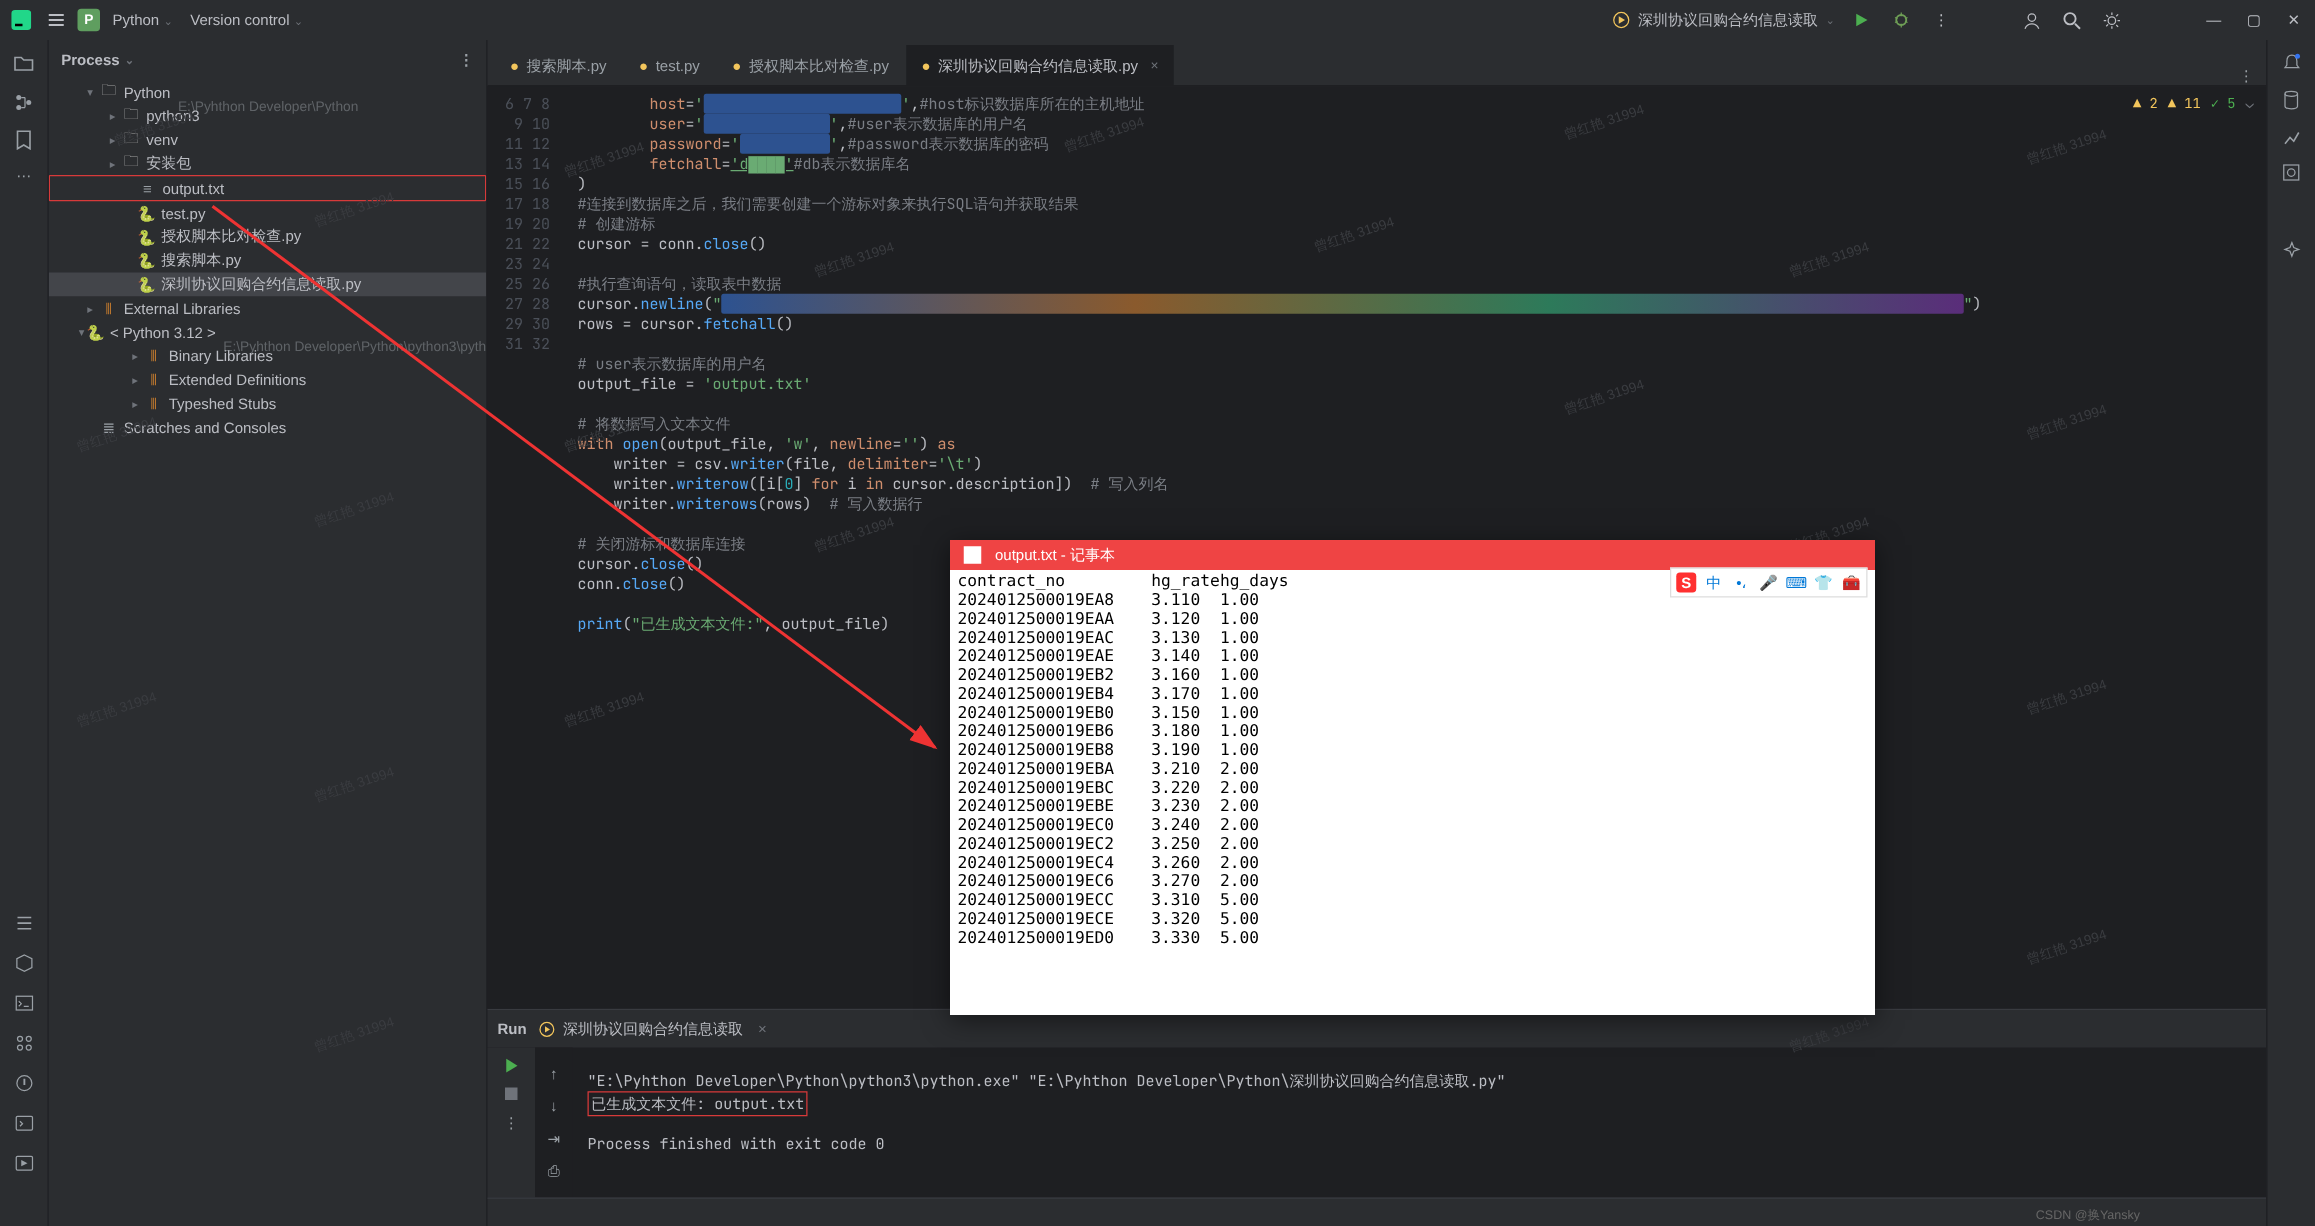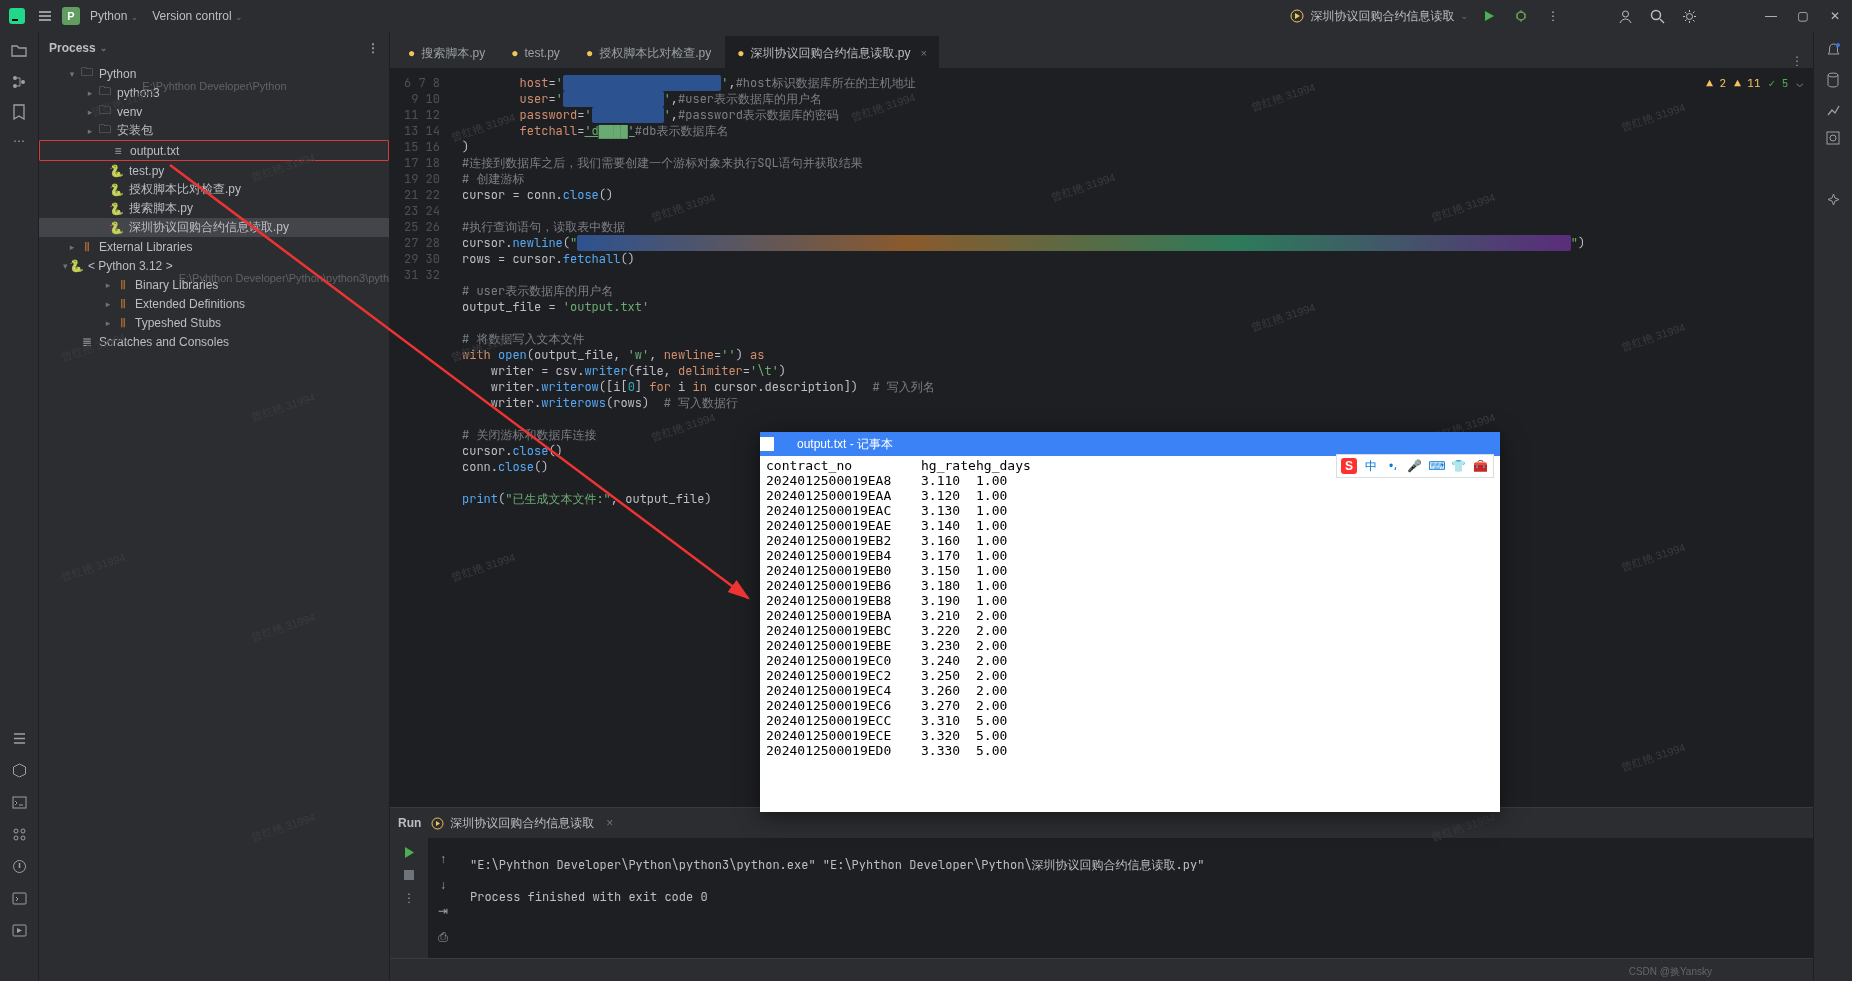--- a/index.html
+++ b/index.html
@@ -59,21 +59,21 @@
   .run-controls{width:38px;background:#2b2d30;display:flex;flex-direction:column;align-items:center;padding-top:8px;gap:10px;}
   .run-body{flex:1;display:flex;flex-direction:column;}
   .run-tabs{height:30px;background:#2b2d30;display:flex;align-items:center;padding-left:8px;gap:10px;}
   .run-tabs .rtab{display:flex;align-items:center;gap:6px;}
   .console{flex:1;font-family:"JetBrains Mono","Consolas",monospace;font-size:12px;padding:18px 12px 8px 12px;color:#bcbec4;line-height:18px;}
   .console .rb{border:1px solid #d73a3a;padding:1px 2px;}
   
   .wm{position:absolute;color:#3a3c40;font-size:11px;transform:rotate(-18deg);pointer-events:none;}
   
   .notepad{position:absolute;left:760px;top:432px;width:740px;height:380px;background:#fff;color:#000;font-family:"Microsoft YaHei",Arial,sans-serif;font-size:12px;box-shadow:0 4px 20px rgba(0,0,0,.5);display:flex;flex-direction:column;}
-  .np-title{height:24px;background:#3b82f6;color:#fff;display:flex;align-items:center;padding:0 0;gap:23px;font-size:12px;}
+  .np-title{height:24px;background:#ef4444;color:#fff;display:flex;align-items:center;padding:0 11px;gap:11px;font-size:12px;}
   .np-title .npico{width:14px;height:14px;background:#fff;display:inline-block;}
   .np-menu{height:22px;display:flex;align-items:center;gap:14px;padding:0 8px;border-bottom:1px solid #e0e0e0;}
   .np-body{flex:1;font-family:Consolas,monospace;font-size:13px;padding:2px 6px 0 6px;white-space:pre;overflow:hidden;}
   .np-row{display:flex;}
   .np-c1{width:155px;}
   .np-c2{width:55px;}
   .np-c3{width:50px;}
   .ime-bar{position:absolute;right:6px;top:22px;height:22px;display:flex;align-items:center;gap:6px;background:#fff;padding:0 4px;border:1px solid #ddd;}
   .ime-bar span{width:16px;height:16px;display:inline-flex;align-items:center;justify-content:center;font-size:12px;color:#0078d7;}
   .ime-bar .sogou{background:#ff3030;color:#fff;border-radius:3px;font-weight:700;}
@@ -395,20 +395,21 @@
               <span class="rail-icon">⋮</span>
             </div>
             <div style="width:30px;background:#1e1f22;display:flex;flex-direction:column;align-items:center;padding-top:14px;gap:12px;">
               <span class="rail-icon">↑</span>
               <span class="rail-icon">↓</span>
               <span class="rail-icon">⇥</span>
               <span class="rail-icon">⎙</span>
             </div>
             <div class="console">
               <div>"E:\Pyhthon Developer\Python\python3\python.exe" "E:\Pyhthon Developer\Python\深圳协议回购合约信息读取.py"</div>
+              <div><span class="rb">已生成文本文件: output.txt</span></div>
               <div style="height:14px;"></div>
               <div>Process finished with exit code 0</div>
             </div>
           </div>
         </div>
       </div>
       <div class="status"></div>
     </div>
 
     <div class="rightrail">

